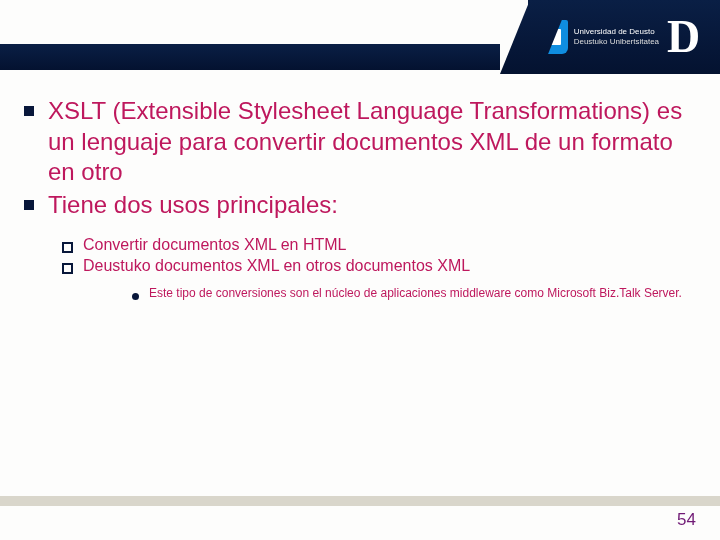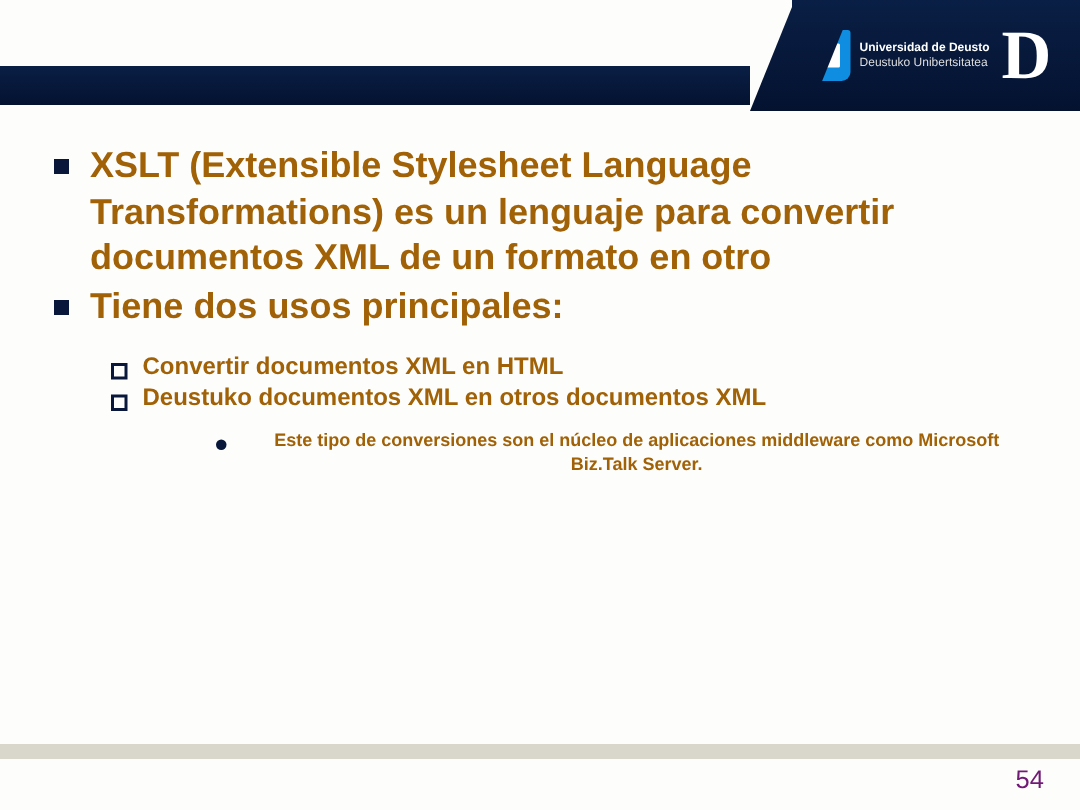--- a/index.html
+++ b/index.html
@@ -74,33 +74,32 @@
     width: 14px;
     height: 16px;
     background: #fff;
     border-radius: 1px;
   }
   .logo-text-block {
     font-size: 8px;
     line-height: 1.2;
     color: #ddd;
   }
-  .logo-text-block .bold { font-weight: bold; color: #fff; }
+  .logo-text-block .bold { font-weight: normal; color: #fff; }
   .logo-d {
     font-size: 46px;
     font-weight: bold;
     font-family: Georgia, serif;
     color: #fff;
     line-height: 1;
     padding: 0 2px;
   }
   .content {
-    padding: 22px 32px 0 36px;
-    color: #a16207;
-    font-weight: bold;
+    padding: 22px 32px 0 24px;
+    color: #be185d;
   }
   .bullet-item {
     display: flex;
     gap: 14px;
     margin-bottom: 2px;
   }
   .bullet-item.square .marker {
     width: 10px;
     min-width: 10px;
     height: 10px;

